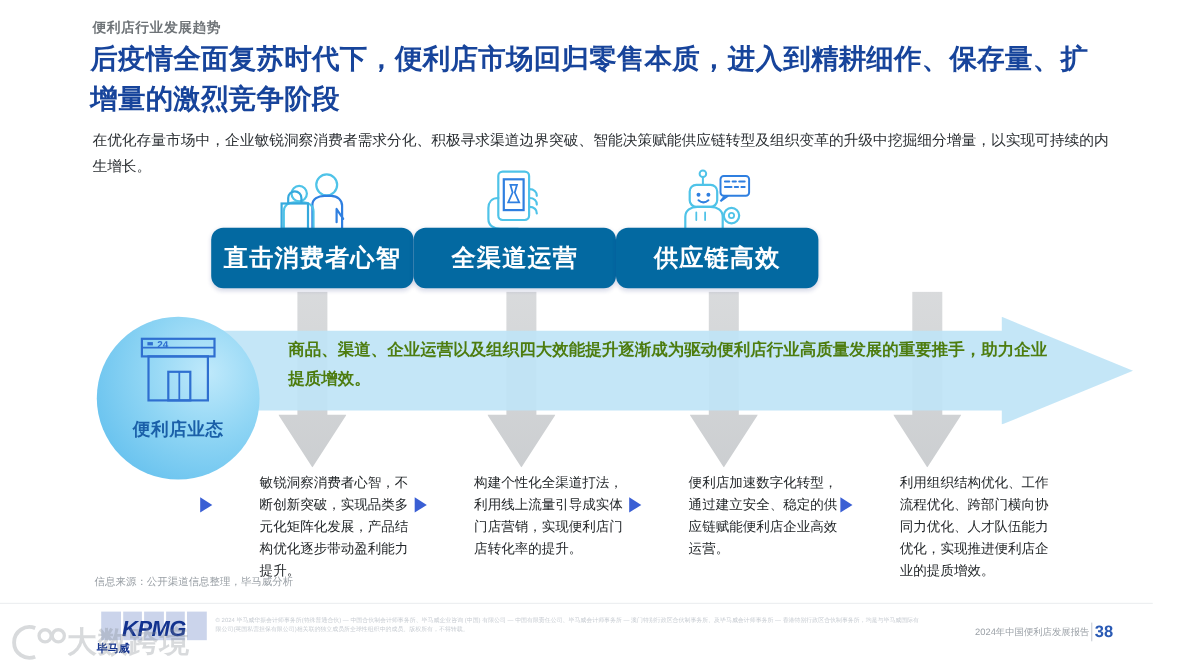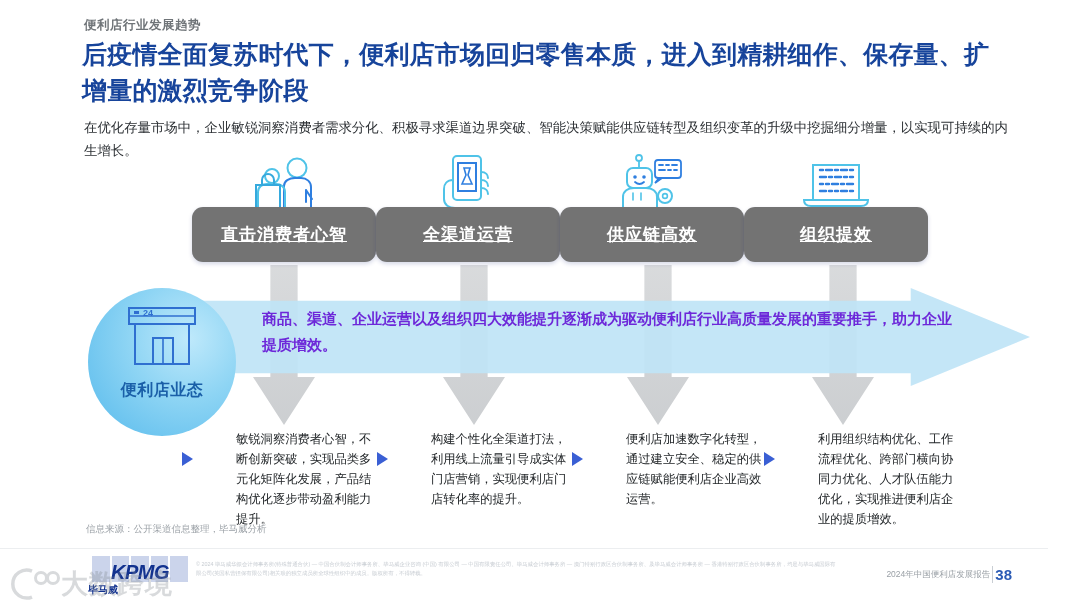--- a/index.html
+++ b/index.html
@@ -72,31 +72,30 @@
     display: flex;
     align-items: flex-end;
     justify-content: center;
   }
   .pillar .chip {
     position: absolute;
     left: 0;
     top: 55px;
     width: 184px;
     height: 55px;
-    background: #737373;
+    background: #0369a1;
     border-radius: 11px;
     display: flex;
     align-items: center;
     justify-content: center;
     color: #ffffff;
-    font-size: 17px;
+    font-size: 22px;
     font-weight: bold;
     letter-spacing: 1px;
     box-shadow: 0 2px 4px rgba(20,40,120,.18);
-    text-decoration: underline;
   }
 
   
   .band-arrow {
     position: absolute;
     left: 178px;
     top: 288px;
     width: 852px;
     height: 98px;
     background: #bfe4f6;
@@ -104,21 +103,21 @@
     opacity: .92;
   }
   .band-text {
     position: absolute;
     left: 262px;
     top: 306px;
     width: 690px;
     font-size: 15px;
     line-height: 1.75;
     font-weight: bold;
-    color: #6d28d9;
+    color: #4d7c0f;
   }
 
   
   .down-arrow {
     position: absolute;
     top: 265px;
     width: 62px;
     height: 160px;
     background: linear-gradient(180deg, #d2d4d6 0%, #c3c6c9 100%);
     clip-path: polygon(28% 0, 72% 0, 72% 70%, 100% 70%, 50% 100%, 0 70%, 28% 70%);
@@ -357,33 +356,20 @@
           <circle cx="52" cy="44" r="7" stroke="#4fc3e8" stroke-width="2"></circle>
           <circle cx="52" cy="44" r="2.4" stroke="#4fc3e8" stroke-width="1.6"></circle>
           <rect x="42" y="8" width="26" height="18" rx="3" stroke="#2f7fe0" stroke-width="1.8"></rect>
           <path d="M46 13 h4 M53 13 h3 M59 13 h5 M46 18 h6 M55 18 h3 M61 18 h3" stroke="#2f7fe0" stroke-width="1.8" stroke-linecap="round"></path>
           <path d="M46 26 l-4 5 7 -5" stroke="#2f7fe0" stroke-width="1.8"></path>
         </svg>
       </div>
       <div class="chip">供应链高效</div>
     </div>
 
-    <div class="pillar" style="left:744px;">
-      <div class="icon-wrap">
-        <svg width="72" height="50" viewBox="0 0 72 50" fill="none">
-          <path d="M13 40 V5 h46 v35" stroke="#4fc3e8" stroke-width="2"></path>
-          <path d="M4 40 h64 c0 5 -3 6 -7 6 H11 c-4 0 -7 -1 -7 -6 z" stroke="#4fc3e8" stroke-width="2"></path>
-          <path d="M20 10 h3 M26 10 h6 M35 10 h3 M41 10 h6 M50 10 h3
-                   M20 17 h6 M29 17 h3 M35 17 h6 M44 17 h3 M50 17 h3
-                   M20 24 h3 M26 24 h3 M32 24 h6 M41 24 h3 M47 24 h6
-                   M20 31 h6 M29 31 h3 M35 31 h3 M41 31 h6 M50 31 h3" stroke="#2f7fe0" stroke-width="2.4" stroke-linecap="round"></path>
-        </svg>
-      </div>
-      <div class="chip">组织提效</div>
-    </div>
 
   </div>
 
   <div class="band-arrow"></div>
   <div class="band-text">商品、渠道、企业运营以及组织四大效能提升逐渐成为驱动便利店行业高质量发展的重要推手，助力企业提质增效。</div>
 
   <div class="circle">
     <div class="circle-icon">
       <svg width="78" height="62" viewBox="0 0 78 62" fill="none">
         <rect x="6" y="4" width="66" height="16" stroke="#2f6fd0" stroke-width="2"></rect>

